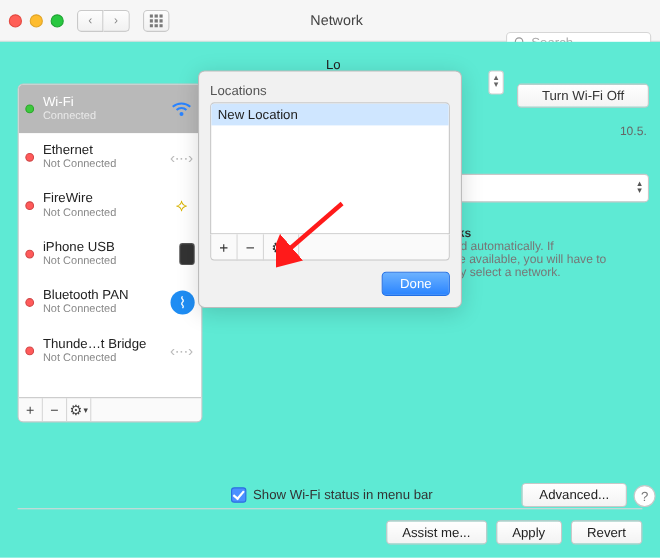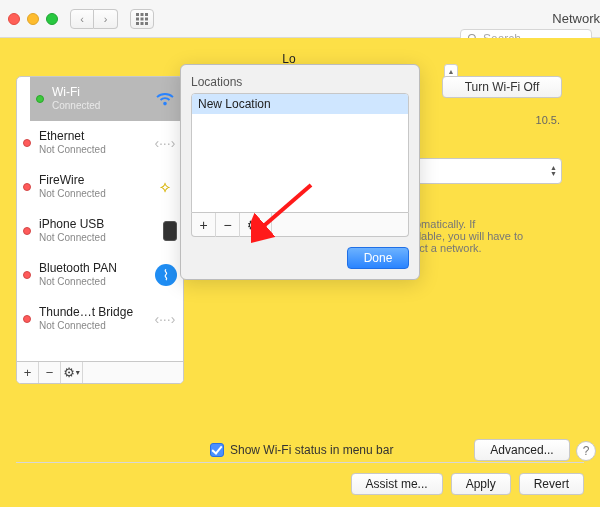--- a/index.html
+++ b/index.html
@@ -19,32 +19,32 @@
   .dot { width:12px; height:12px; border-radius:50%; }
   .dot.red{background:#ff5f57;border:1px solid #e44a42;}
   .dot.yellow{background:#febc2e;border:1px solid #e0a528;}
   .dot.green{background:#28c840;border:1px solid #21a535;}
   .navseg{display:flex;align-items:center;gap:0;}
   .segbtn{width:24px;height:20px;border:1px solid #c9c9c9;background:linear-gradient(#fdfdfd,#f1f1f1);display:flex;align-items:center;justify-content:center;color:#888;font-size:11px;}
   .segbtn.left{border-radius:4px 0 0 4px;}
   .segbtn.right{border-radius:0 4px 4px 0;border-left:none;}
   .gridbtn{width:24px;height:20px;border:1px solid #c9c9c9;border-radius:4px;margin-left:6px;background:linear-gradient(#fdfdfd,#f1f1f1);display:flex;align-items:center;justify-content:center;}
   .gridbtn svg{fill:#7a7a7a;}
-  .title{position:absolute;left:12px;right:0;text-align:right;font-size:13px;color:#444;}
+  .title{position:absolute;left:12px;right:0;text-align:center;font-size:13px;color:#444;}
   .search{position:absolute;right:8px;top:9px;width:132px;height:20px;border:1px solid #d6d6d6;border-radius:4px;background:#fff;display:flex;align-items:center;padding:0 6px;color:#aaa;gap:4px;margin-top:20px;}
   .search svg{width:12px;height:12px;fill:#999;}
 
-  .content{position:relative;padding:8px 32px 14px 16px;height:469px; background:#fde047;}
+  .content{position:relative;padding:8px 4px 14px 16px;height:469px; background:#5eead4;}
   .locrow{display:flex;align-items:center;justify-content:center;margin:6px 0 10px;font-size:12px;}
   .locrow .lbl{ margin-right:6px;}
 
   .body{display:flex;gap:12px;}
   .sidebar{width:168px;height:308px;background:#fff;border:1px solid #c8c8c8;border-radius:5px;overflow:hidden;position:relative;}
   .svc{height:44px;display:flex;align-items:center;gap:8px;padding:0 6px;}
-  .svc.sel{background:#b9b9b9;color:#fff;margin-left:13px;}
+  .svc.sel{background:#b9b9b9;color:#fff;}
   .svc .sd{width:8px;height:8px;border-radius:50%;margin-right:0;}
   .sd.g{background:#3ec83e;border:1px solid #2aa82a;}
   .sd.r{background:#ff5a5a;border:1px solid #d24848;}
   .svc .txt{flex:1;line-height:13px;}
   .svc .txt .n{font-size:12px;}
   .svc .txt .s{font-size:10px;color:#888;}
   .svc.sel .txt .s{color:#eee;opacity:.9;}
   .svc .icn{width:24px;height:24px;display:flex;align-items:center;justify-content:center;}
   .icn.wifi svg{width:22px;height:22px;}
   .icn.eth{color:#bbb;font-size:14px;}

